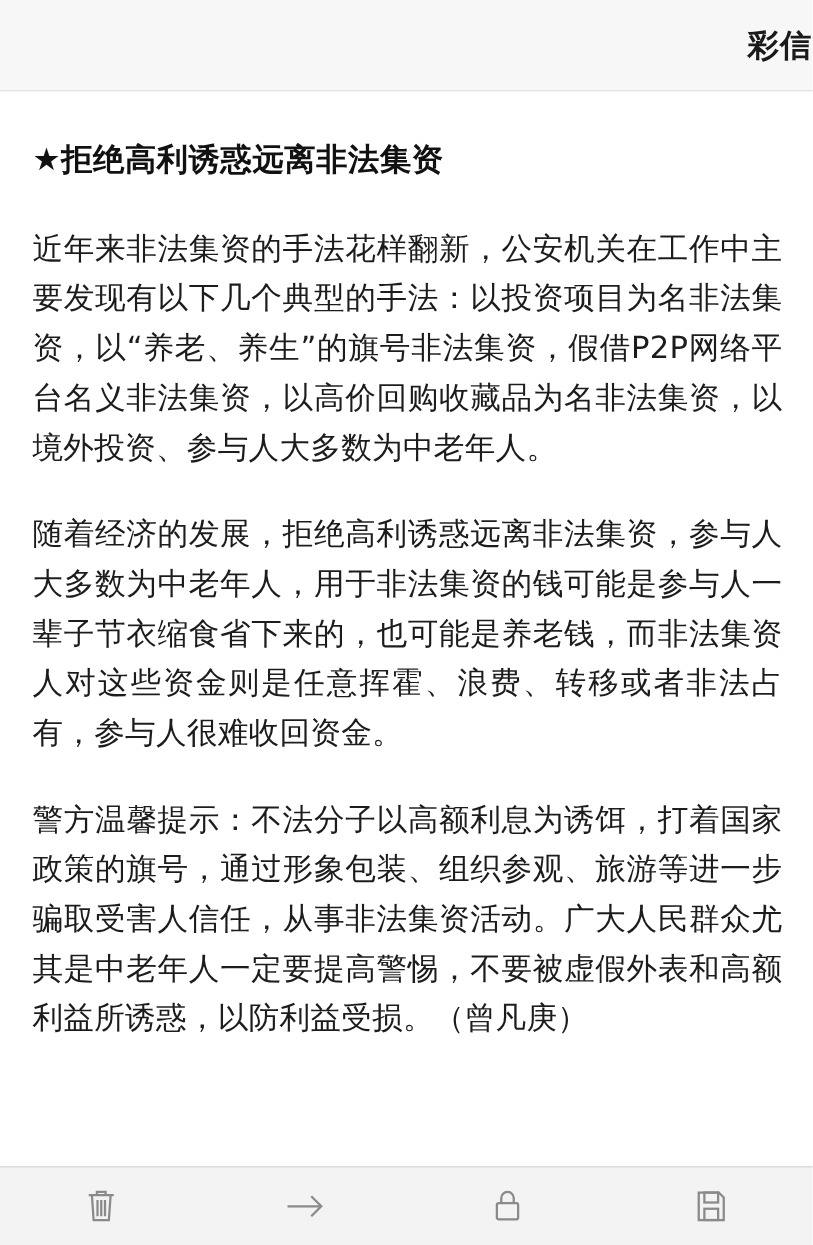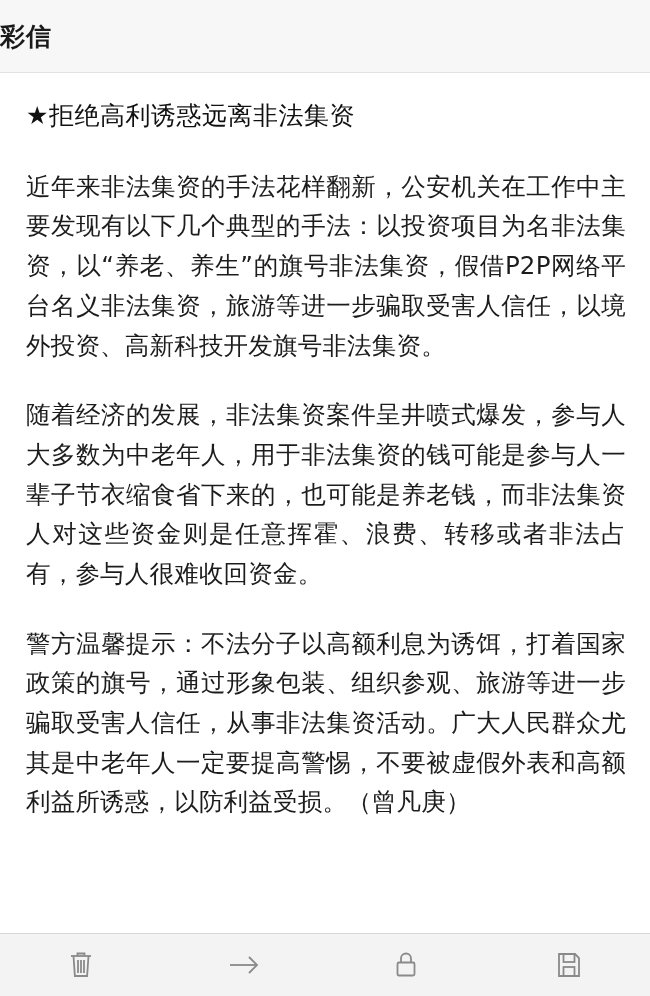--- a/index.html
+++ b/index.html
@@ -23,42 +23,42 @@
     position: relative;
   }
   
   .header {
     height: 72px;
     min-height: 72px;
     background: #f7f7f7;
     border-bottom: 1px solid #e2e2e2;
     display: flex;
     align-items: center;
-    justify-content: flex-start;
+    justify-content: flex-end;
     position: relative;
   }
   .header-title {
     font-size: 25px;
     font-weight: bold;
     color: #1a1a1a;
     letter-spacing: 1px;
   }
   
   .content {
     flex: 1;
     padding: 26px 24px 0 26px;
     overflow: hidden;
     background: #ffffff;
   }
   .msg-title {
     font-size: 25px;
-    font-weight: normal;
+    font-weight: bold;
     color: #111111;
     line-height: 1.35;
-    margin: 0 0 34px 0;
+    margin: 12px 0 34px 0;
     letter-spacing: 0.5px;
   }
   .msg-para {
     font-size: 24.5px;
     color: #1c1c1c;
     line-height: 1.62;
     margin: 0 0 30px 0;
     text-align: justify;
     letter-spacing: 0.2px;
   }
@@ -91,22 +91,22 @@
 <body>
 
 <div class="screen">
 
   <div class="header">
     <div class="header-title">彩信</div>
   </div>
 
   <div class="content">
     <div class="msg-title">★拒绝高利诱惑远离非法集资</div>
-    <p class="msg-para">近年来非法集资的手法花样翻新，公安机关在工作中主要发现有以下几个典型的手法：以投资项目为名非法集资，以“养老、养生”的旗号非法集资，假借P2P网络平台名义非法集资，旅游等进一步骗取受害人信任，以境外投资、高新科技开发旗号非法集资。</p>
-    <p class="msg-para">随着经济的发展，非法集资案件呈井喷式爆发，参与人大多数为中老年人，用于非法集资的钱可能是参与人一辈子节衣缩食省下来的，也可能是养老钱，而非法集资人对这些资金则是任意挥霍、浪费、转移或者非法占有，参与人很难收回资金。</p>
+    <p class="msg-para">近年来非法集资的手法花样翻新，公安机关在工作中主要发现有以下几个典型的手法：以投资项目为名非法集资，以“养老、养生”的旗号非法集资，假借P2P网络平台名义非法集资，以高价回购收藏品为名非法集资，以境外投资、参与人大多数为中老年人。</p>
+    <p class="msg-para">随着经济的发展，拒绝高利诱惑远离非法集资，参与人大多数为中老年人，用于非法集资的钱可能是参与人一辈子节衣缩食省下来的，也可能是养老钱，而非法集资人对这些资金则是任意挥霍、浪费、转移或者非法占有，参与人很难收回资金。</p>
     <p class="msg-para">警方温馨提示：不法分子以高额利息为诱饵，打着国家政策的旗号，通过形象包装、组织参观、旅游等进一步骗取受害人信任，从事非法集资活动。广大人民群众尤其是中老年人一定要提高警惕，不要被虚假外表和高额利益所诱惑，以防利益受损。（曾凡庚）</p>
   </div>
 
   <div class="toolbar">
 
     <div class="tool-btn">
       <span>
         <svg width="30" height="32" viewBox="0 0 30 32" fill="none" stroke="#8a8a8a" stroke-width="1.8">
           <path d="M5 7 h20"></path>
           <path d="M11.5 7 v-2.5 h7 V7"></path>

